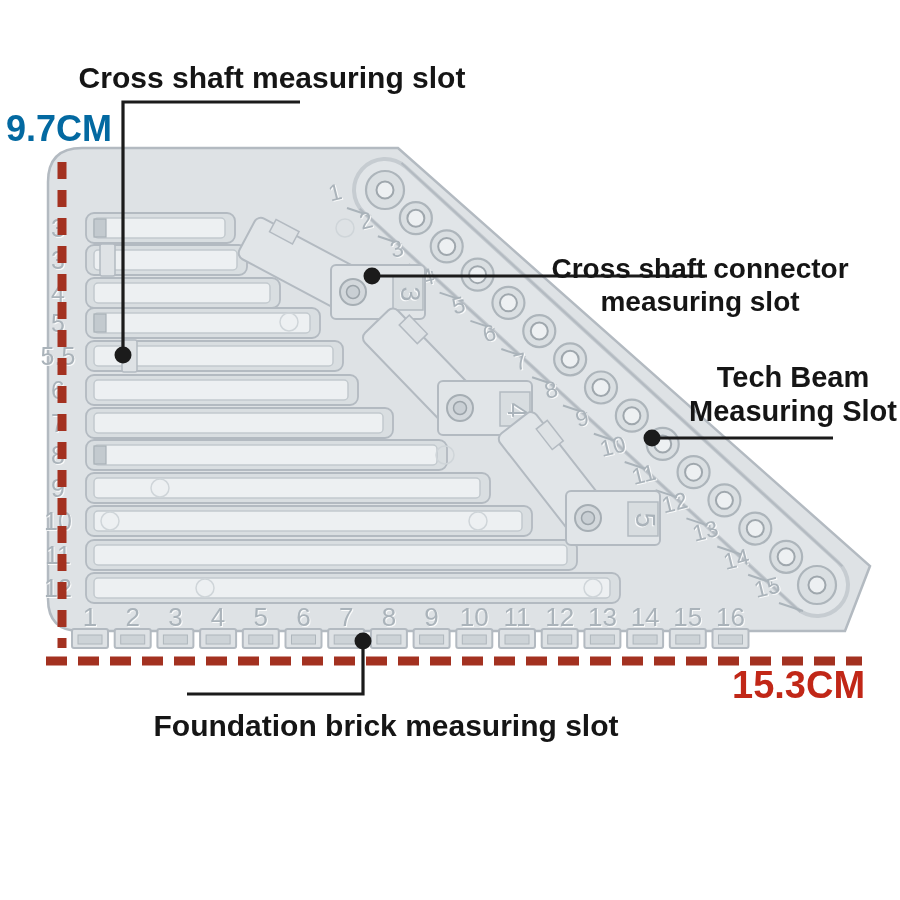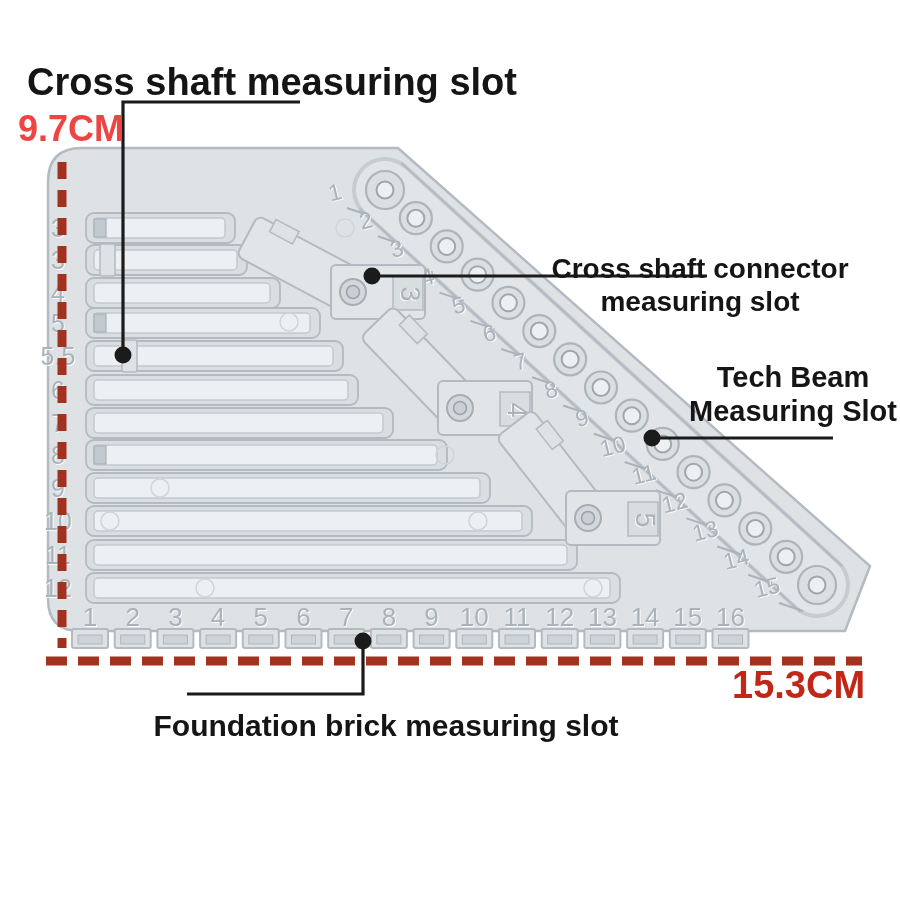--- a/index.html
+++ b/index.html
@@ -1,21 +1,21 @@
 <!DOCTYPE html>
 <html><head>
 <meta charset="utf-8">
 <style>
   html,body{margin:0;padding:0;background:#ffffff;}
   .canvas{position:relative;width:900px;height:900px;background:#ffffff;
           font-family:"Liberation Sans",sans-serif;overflow:hidden;}
   .canvas svg{position:absolute;left:0;top:0;}
   .lbl{position:absolute;font-weight:700;color:#151515;transform:translateX(-50%);
        text-align:center;line-height:1.18;}
-  #lbl-cross-shaft{left:272px;top:60px;font-size:38px;white-space:nowrap;}
+  #lbl-cross-shaft{left:272px;top:60px;font-size:30px;white-space:nowrap;}
   #lbl-connector{left:700px;top:204px;font-size:28px;width:330px;margin-top:48px;}
   #lbl-tech-beam{left:793px;top:360px;font-size:29px;width:225px;}
   #lbl-foundation{left:386px;top:708px;font-size:30px;white-space:nowrap;}
   .dim{position:absolute;font-weight:700;white-space:nowrap;}
   #dim-height{left:6px;top:108px;font-size:36px;}
   #dim-width{left:732px;top:664px;font-size:38px;}
   text.engraved{fill:#aab3ba;text-shadow:1px 1px 0 rgba(255,255,255,0.85);
        font-family:"Liberation Sans",sans-serif;}
 </style>
 </head>
@@ -278,15 +278,15 @@
         <line x1="62" y1="162" x2="62" y2="648" stroke="#a33120" stroke-width="9" stroke-dasharray="17 11"></line>
         <line x1="46" y1="661" x2="862" y2="661" stroke="#a33120" stroke-width="9" stroke-dasharray="21 11"></line>
       </g>
     </svg>
 
   <div class="lbl" id="lbl-cross-shaft" style="color: rgb(21, 21, 21);">Cross shaft measuring slot</div>
   <div class="lbl" id="lbl-connector">Cross shaft connector measuring slot</div>
   <div class="lbl" id="lbl-tech-beam">Tech Beam Measuring Slot</div>
   <div class="lbl" id="lbl-foundation">Foundation brick measuring slot</div>
 
-  <div class="dim" id="dim-height" style="color: #ef4444; margin-left: 12px;">9.7CM</div>
+  <div class="dim" id="dim-height" style="color: #0369a1;">9.7CM</div>
   <div class="dim" id="dim-width" style="color: rgb(193, 39, 23);">15.3CM</div>
 </div>
 
 </body></html>

